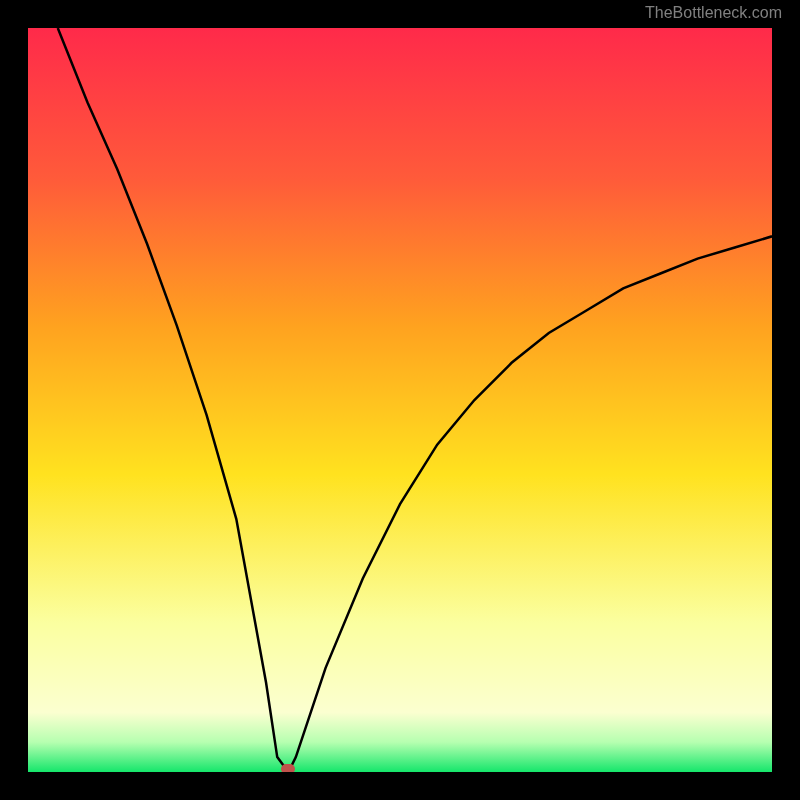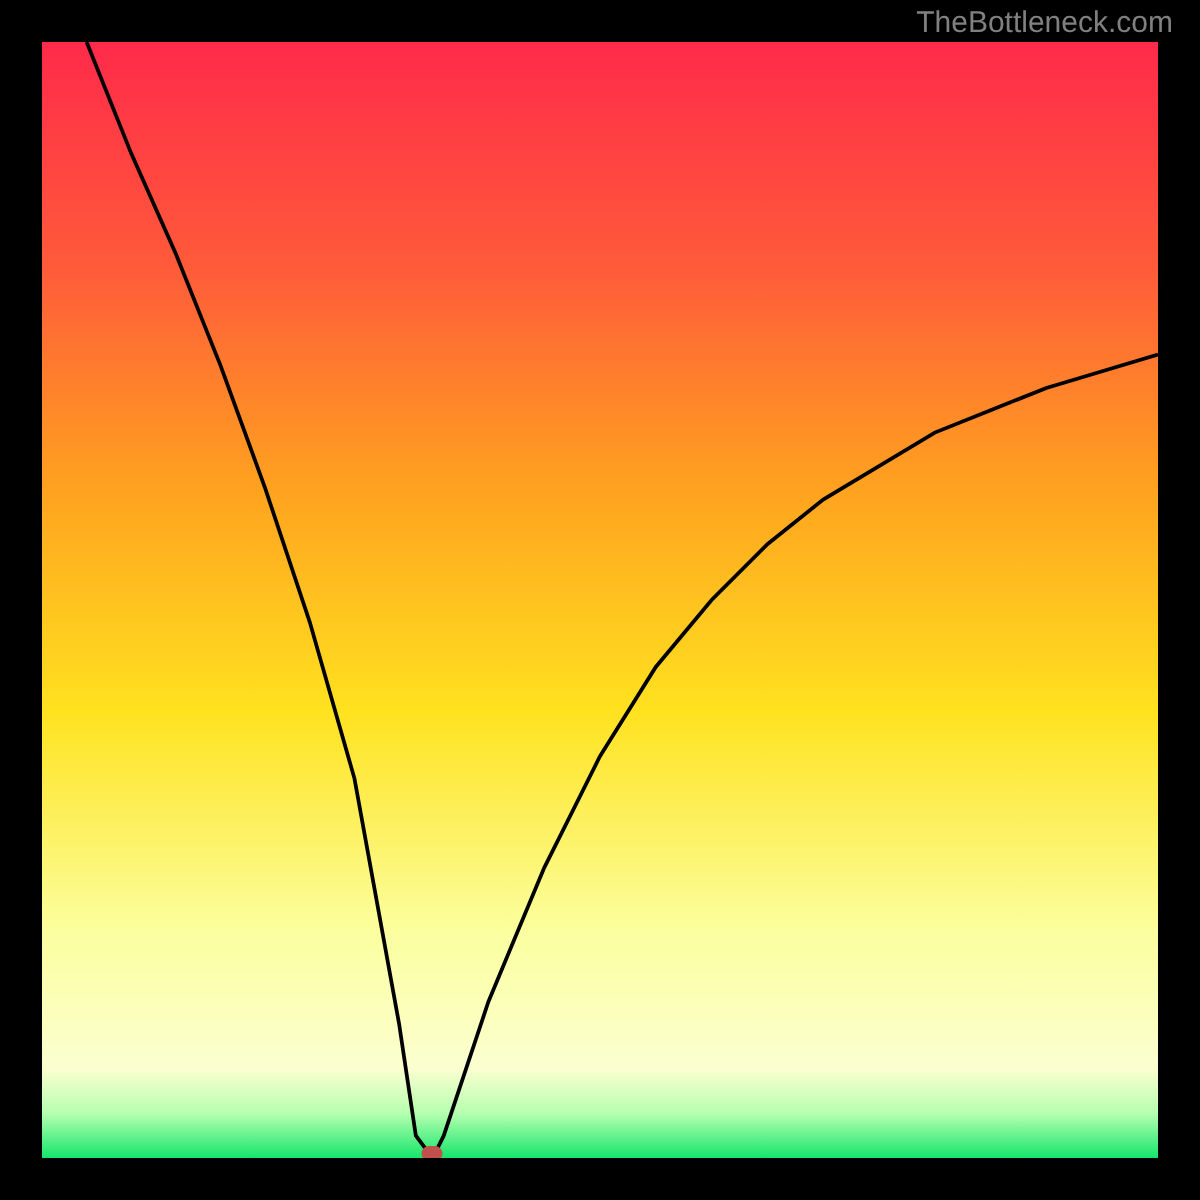--- a/index.html
+++ b/index.html
@@ -8,21 +8,21 @@
     height: 800px;
     background: #000;
     position: relative;
     font-family: Arial, sans-serif;
   }
   .watermark {
     position: absolute;
     top: 4px;
     right: 18px;
     color: #808080;
-    font-size: 20px;
+    font-size: 16px;
     font-weight: 500;
     z-index: 10;
   }
   .plot-area {
     position: absolute;
     left: 28px;
     top: 28px;
     width: 744px;
     height: 744px;
     overflow: hidden;

